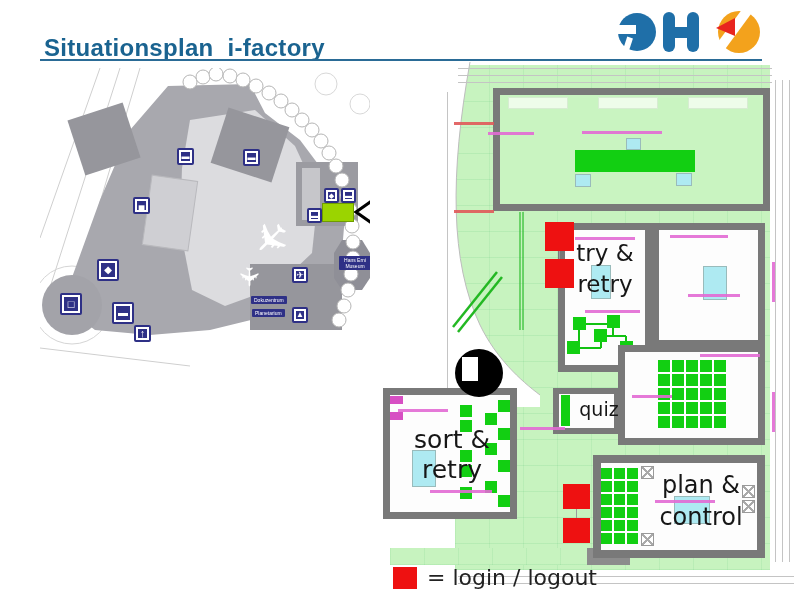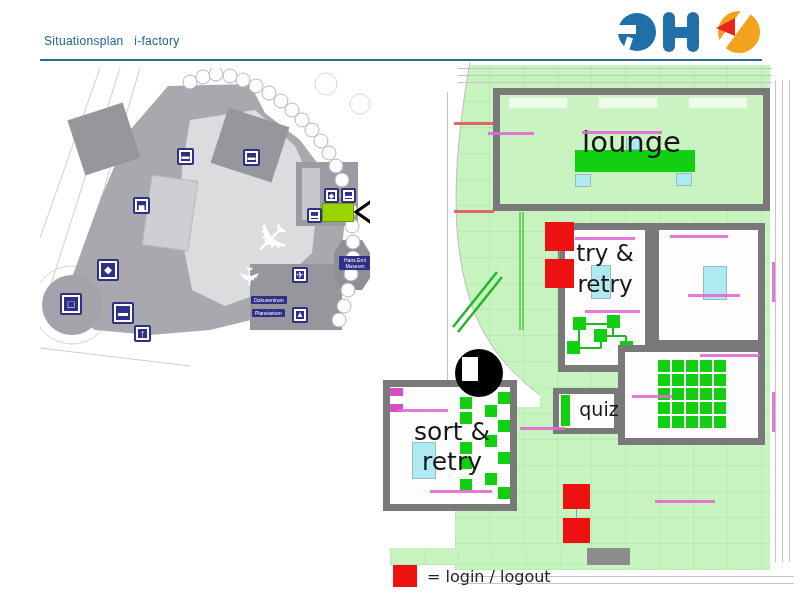--- a/index.html
+++ b/index.html
@@ -1,19 +1,19 @@
 <!DOCTYPE html>
 <html><head>
 <meta charset="utf-8">
 <style>
   html,body{margin:0;padding:0;background:#fff;}
   #stage{position:relative;width:800px;height:600px;background:#ffffff;overflow:hidden;
          font-family:"Liberation Sans",sans-serif;}
   
-  #page-title{position:absolute;left:40px;top:30px;margin:4px;font-size:12px;font-weight:normal;
+  #page-title{position:absolute;left:40px;top:30px;margin:4px;font-size:24px;font-weight:bold;
               color:#1a6390;letter-spacing:.3px;word-spacing:7px;}
   .title-rule{position:absolute;left:40px;top:59px;width:722px;height:2px;background:#2a6b96;}
   .logo{position:absolute;left:615px;top:6px;}
   
   #sitemap{position:absolute;left:40px;top:68px;width:380px;height:300px;}
   #sitemap svg.base{position:absolute;left:0;top:0;}
   .tile{position:absolute;background:#2e3086;border:2px solid #2e3086;border-radius:2px;
         box-shadow:inset 0 0 0 2px #fff;display:flex;align-items:center;justify-content:center;
         color:#fff;box-sizing:border-box;line-height:1;}
   .chip{position:absolute;background:#2e3086;color:#fff;font-size:5px;line-height:6px;
@@ -49,21 +49,21 @@
   .ann.v{width:3px;}
   .magenta-box{position:absolute;background:#d74fc3;}
   .xbox{position:absolute;background:#fff;border:1px solid #9a9a9a;box-sizing:border-box;
         background-image:linear-gradient(45deg,transparent 45%,#aaa 45% 55%,transparent 55%),
                          linear-gradient(-45deg,transparent 45%,#aaa 45% 55%,transparent 55%);}
   .black-circle{position:absolute;left:85px;top:287px;width:48px;height:48px;border-radius:50%;background:#000;}
   .circle-notch{position:absolute;left:92px;top:295px;width:16px;height:24px;background:#fff;}
   .strip-end{position:absolute;left:217px;top:486px;width:43px;height:17px;background:#8c8c8c;}
   .legend{position:absolute;left:23px;top:503px;display:flex;align-items:center;gap:10px;}
   .lg-sq{width:24px;height:22px;background:#ee1111;}
-  .legend span{font-family:"DejaVu Sans",sans-serif;font-size:16px;color:#222;}
+  .legend span{font-family:"DejaVu Sans",sans-serif;font-size:22px;color:#222;}
   .skylight{position:absolute;background:#eefcea;border:1px solid #d7ecd2;box-sizing:border-box;}
 </style>
 </head>
 <body>
 
 <div id="stage">
 
   <h1 id="page-title">Situationsplan i-factory</h1>
   <div class="title-rule"></div>
   <svg class="logo" width="150" height="52" viewBox="0 0 150 52" aria-label="PHZ">
@@ -210,21 +210,20 @@
     <div class="dim" style="left:77px;top:30px;width:1px;height:300px;"></div>
 
     <div class="room green" style="left:123px;top:26px;width:277px;height:123px;">
       <div class="skylight" style="left:8px;top:2px;width:60px;height:12px;"></div>
       <div class="skylight" style="left:98px;top:2px;width:60px;height:12px;"></div>
       <div class="skylight" style="left:188px;top:2px;width:60px;height:12px;"></div>
       <div class="cyan" style="left:126px;top:43px;width:15px;height:12px;"></div>
       <div class="gbar" style="left:75px;top:55px;width:120px;height:22px;"></div>
       <div class="cyan" style="left:75px;top:79px;width:16px;height:13px;"></div>
       <div class="cyan" style="left:176px;top:78px;width:16px;height:13px;"></div>
-      <div class="rlabel" style="left:0;top:30px;width:263px;font-size:29px;">lounge</div>
     </div>
 
     <div class="room" style="left:188px;top:161px;width:94px;height:149px;text-decoration:underline;">
       <div class="cyan" style="left:26px;top:35px;width:20px;height:34px;"></div>
       <svg style="position:absolute;left:0px;top:82px;" width="80" height="52" viewBox="0 0 80 52">
         <path d="M14,12 H48 M14,12 V36 M14,36 H36 M36,24 V36 M36,24 H61 M48,10 V24 M61,24 V36" fill="none" stroke="#12c212" stroke-width="2"></path>
         <g fill="#12cf12">
           <rect x="8" y="5" width="13" height="13"></rect>
             <rect x="42" y="3" width="13" height="13"></rect>
           <rect x="29" y="17" width="13" height="13"></rect>
@@ -244,21 +243,21 @@
 
     <div class="room" style="left:248px;top:283px;width:147px;height:100px;">
       <div class="ggrid" style="left:33px;top:8px;width:68px;height:68px;"></div>
     </div>
 
     <div class="room" style="left:183px;top:326px;width:67px;height:46px;border-width:6px;">
       <div class="gbar" style="left:2px;top:1px;width:9px;height:31px;"></div>
       <div class="rlabel" style="left:8px;top:4px;width:64px;font-size:19px;">quiz</div>
     </div>
 
-    <div class="room" style="left:13px;top:318px;width:134px;height:131px;">
+    <div class="room" style="left:13px;top:326px;width:134px;height:131px;">
       <div class="magenta-box" style="left:0;top:1px;width:13px;height:8px;"></div>
       <div class="magenta-box" style="left:0;top:17px;width:13px;height:8px;"></div>
       <div class="cyan" style="left:22px;top:55px;width:24px;height:37px;"></div>
       <div class="gsq" style="left:70px;top:10px;width:12px;height:12px;"></div>
       <div class="gsq" style="left:70px;top:25px;width:12px;height:12px;"></div>
       <div class="gsq" style="left:70px;top:55px;width:12px;height:12px;"></div>
       <div class="gsq" style="left:70px;top:70px;width:12px;height:12px;"></div>
       <div class="gsq" style="left:70px;top:92px;width:12px;height:12px;"></div>
       <div class="gsq" style="left:95px;top:18px;width:12px;height:12px;"></div>
       <div class="gsq" style="left:95px;top:48px;width:12px;height:12px;"></div>
@@ -266,20 +265,32 @@
       <div class="gsq" style="left:108px;top:5px;width:12px;height:12px;"></div>
       <div class="gsq" style="left:108px;top:33px;width:12px;height:12px;"></div>
       <div class="gsq" style="left:108px;top:65px;width:12px;height:12px;"></div>
       <div class="gsq" style="left:108px;top:100px;width:12px;height:12px;"></div>
       <div class="rlabel" style="left:12px;top:30px;width:100px;font-size:25px;line-height:30px;">
         <div>sort &amp;</div>
         <div>retry</div>
       </div>
     </div>
 
+    <div class="room" style="left:223px;top:393px;width:172px;height:103px;border-width:8px;">
+      <div class="ggrid small" style="left:0;top:5px;width:37px;height:76px;"></div>
+      <div class="xbox" style="left:40px;top:3px;width:13px;height:13px;"></div>
+      <div class="xbox" style="left:40px;top:70px;width:13px;height:13px;"></div>
+      <div class="cyan" style="left:73px;top:33px;width:36px;height:28px;"></div>
+      <div class="xbox" style="left:141px;top:22px;width:13px;height:13px;"></div>
+      <div class="xbox" style="left:141px;top:37px;width:13px;height:13px;"></div>
+      <div class="rlabel" style="left:44px;top:6px;width:112px;font-size:24px;line-height:32px;">
+        <div>plan &amp;</div>
+        <div>control</div>
+      </div>
+    </div>
 
     <div class="login" style="left:175px;top:160px;width:29px;height:29px;"></div>
     <div class="conn" style="left:189px;top:189px;width:1px;height:8px;"></div>
     <div class="login" style="left:175px;top:197px;width:29px;height:29px;"></div>
     <div class="login" style="left:193px;top:422px;width:27px;height:25px;"></div>
     <div class="conn" style="left:206px;top:447px;width:1px;height:9px;"></div>
     <div class="login" style="left:193px;top:456px;width:27px;height:25px;"></div>
 
     <div class="black-circle"></div>
     <div class="circle-notch"></div>

